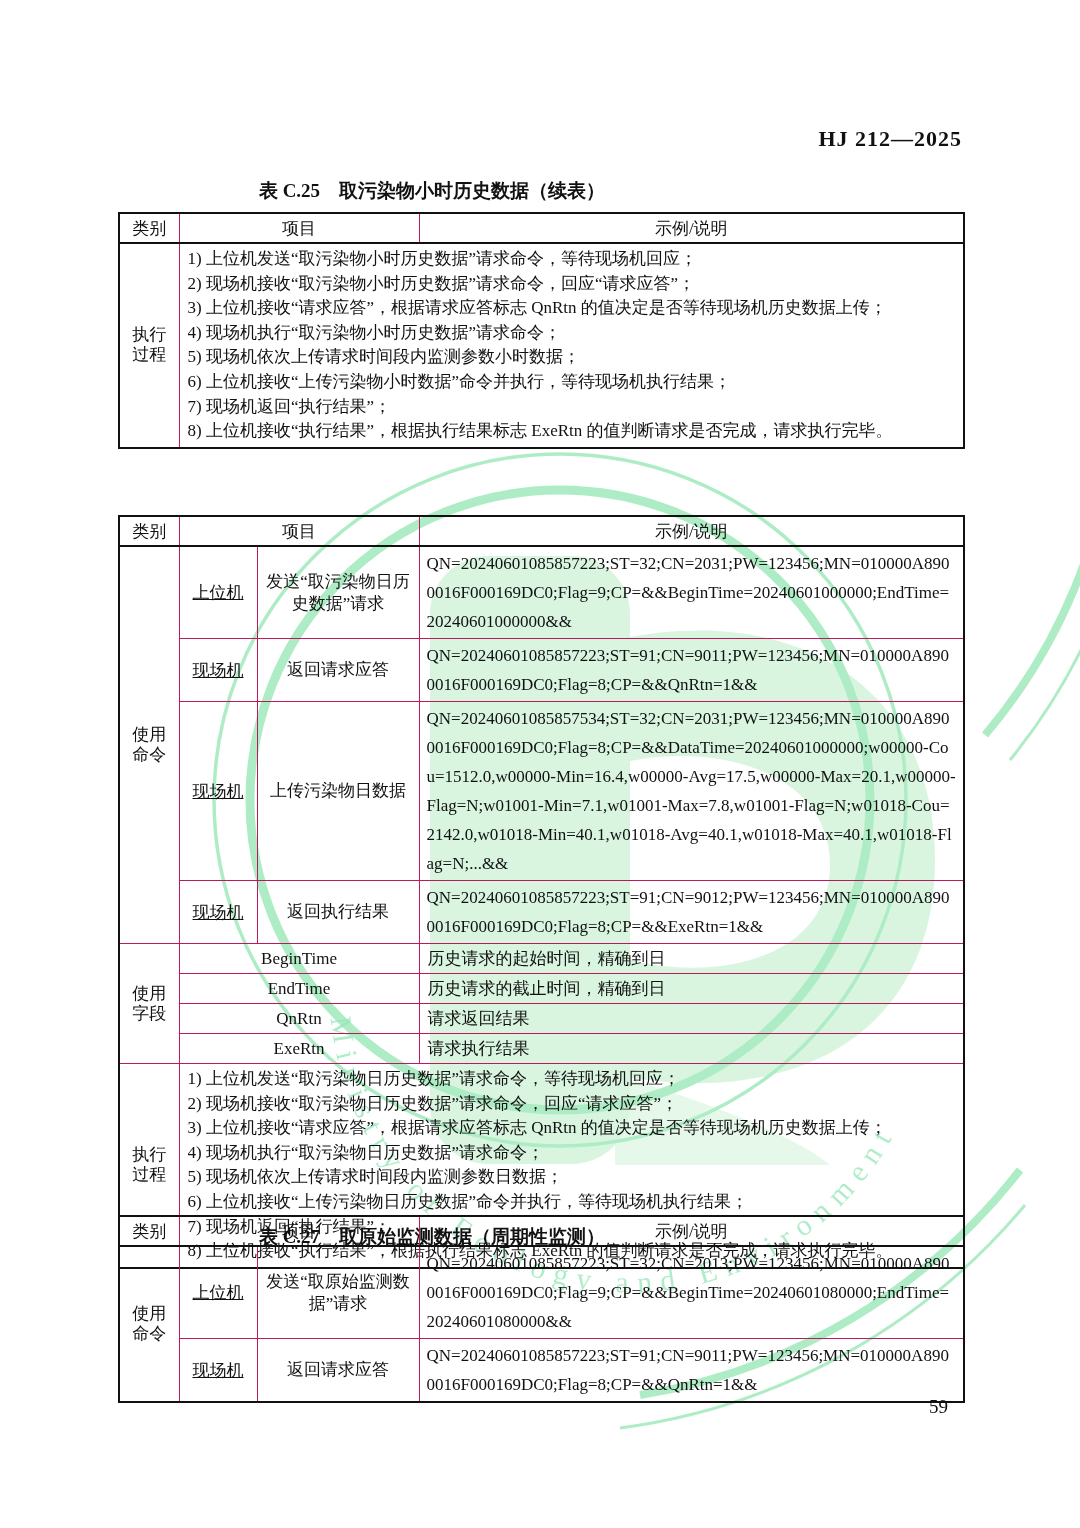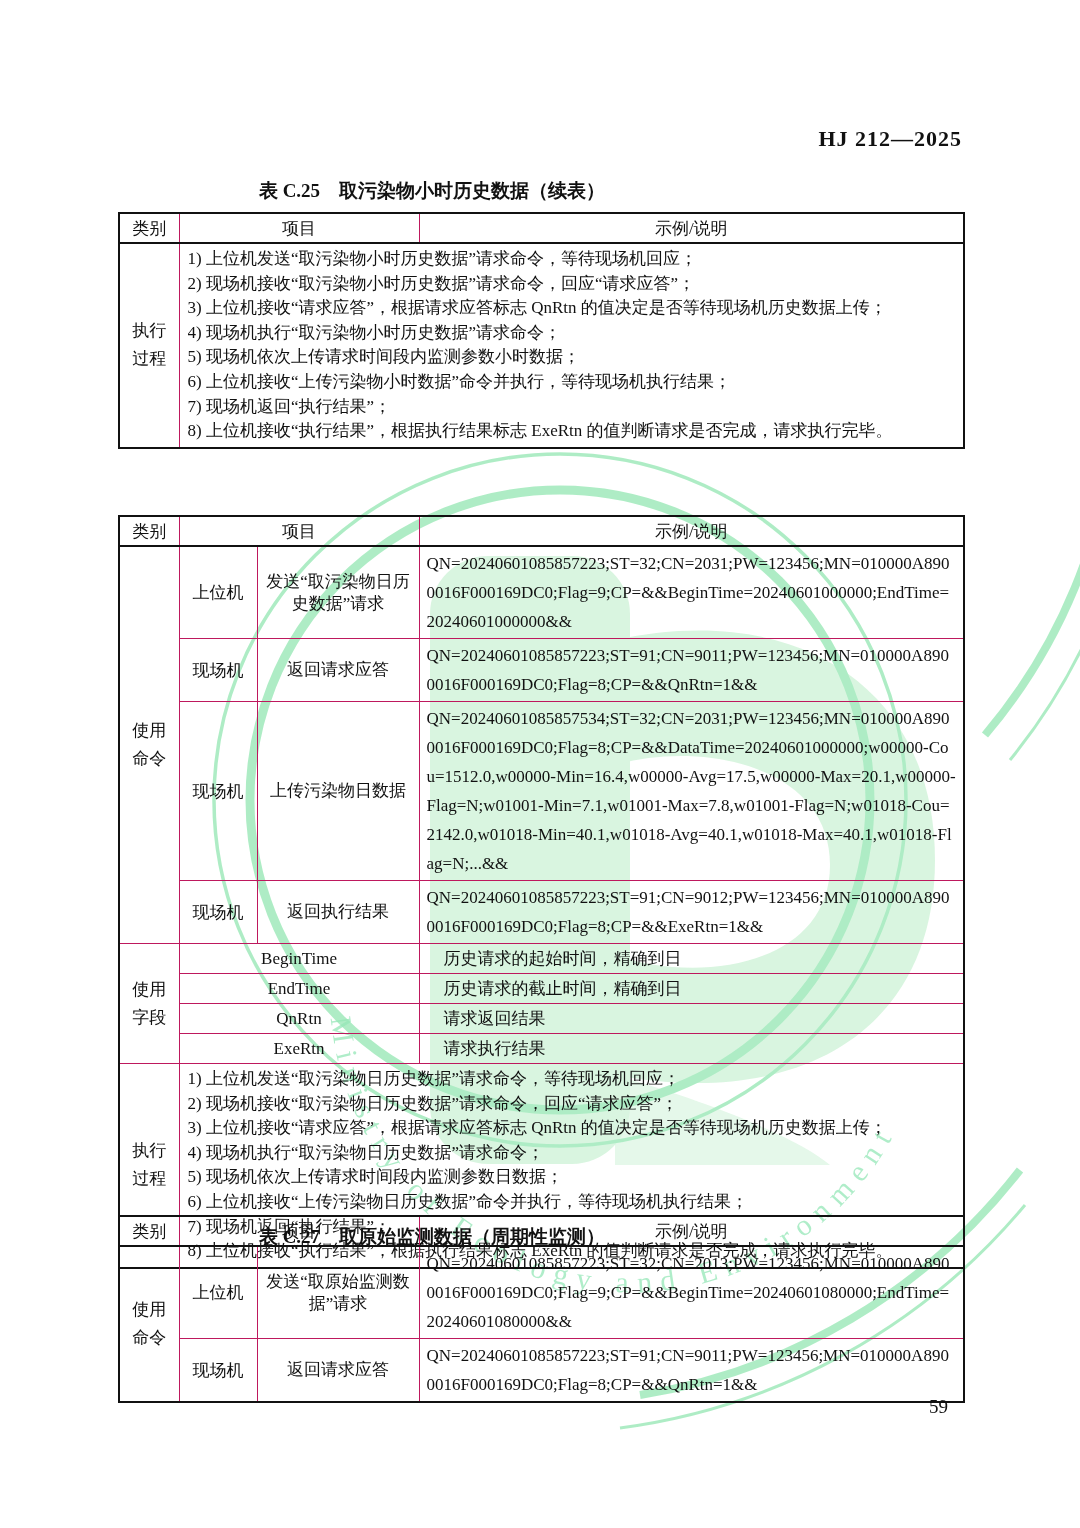--- a/index.html
+++ b/index.html
@@ -16,26 +16,26 @@
   .t26-title{top:482px;}
   .t27-title{top:1224px;}
   table{border-collapse:collapse;table-layout:fixed;width:845px;background:transparent;
         position:absolute;left:118px;font-size:17px;}
   .t25{top:212px;}
   .t26{top:515px;}
   .t27{top:1215px;}
   td,th{border:1px solid #be185d;padding:0 6px;font-weight:normal;vertical-align:middle;}
   table{border:2px solid #111;}
   thead th{height:28px;text-align:center;border-bottom:2px solid #111;}
-  .cat{text-align:center;line-height:28px;padding:0 9px;}
-  .actor{text-align:center;}
+  .cat{text-align:center;line-height:20px;padding:0 9px;}
+  .actor{text-align:center;text-decoration:underline;}
   .item{text-align:center;line-height:22px;padding:2px 6px;}
   .example{word-break:break-all;line-height:29px;padding:2px 7px;text-align:left;}
   .field-name{text-align:center;height:29px;}
-  .field-desc{text-align:left;height:29px;padding-left:24px;}
+  .field-desc{text-align:left;height:29px;padding-left:8px;}
   .steps-cell{padding:3px 8px;}
   .step{line-height:24.6px;white-space:nowrap;overflow:hidden;}
   .pagenum{position:absolute;top:1396px;right:132px;font-size:19px;}
   .wm-text{font-size:30px;letter-spacing:9px;fill:#55d88c;opacity:.75;
            font-family:"Liberation Serif","DejaVu Serif",serif;}
 </style>
 </head>
 <body>
 
 <svg class="wm" viewBox="0 0 1080 1528" xmlns="http://www.w3.org/2000/svg" aria-hidden="true">

